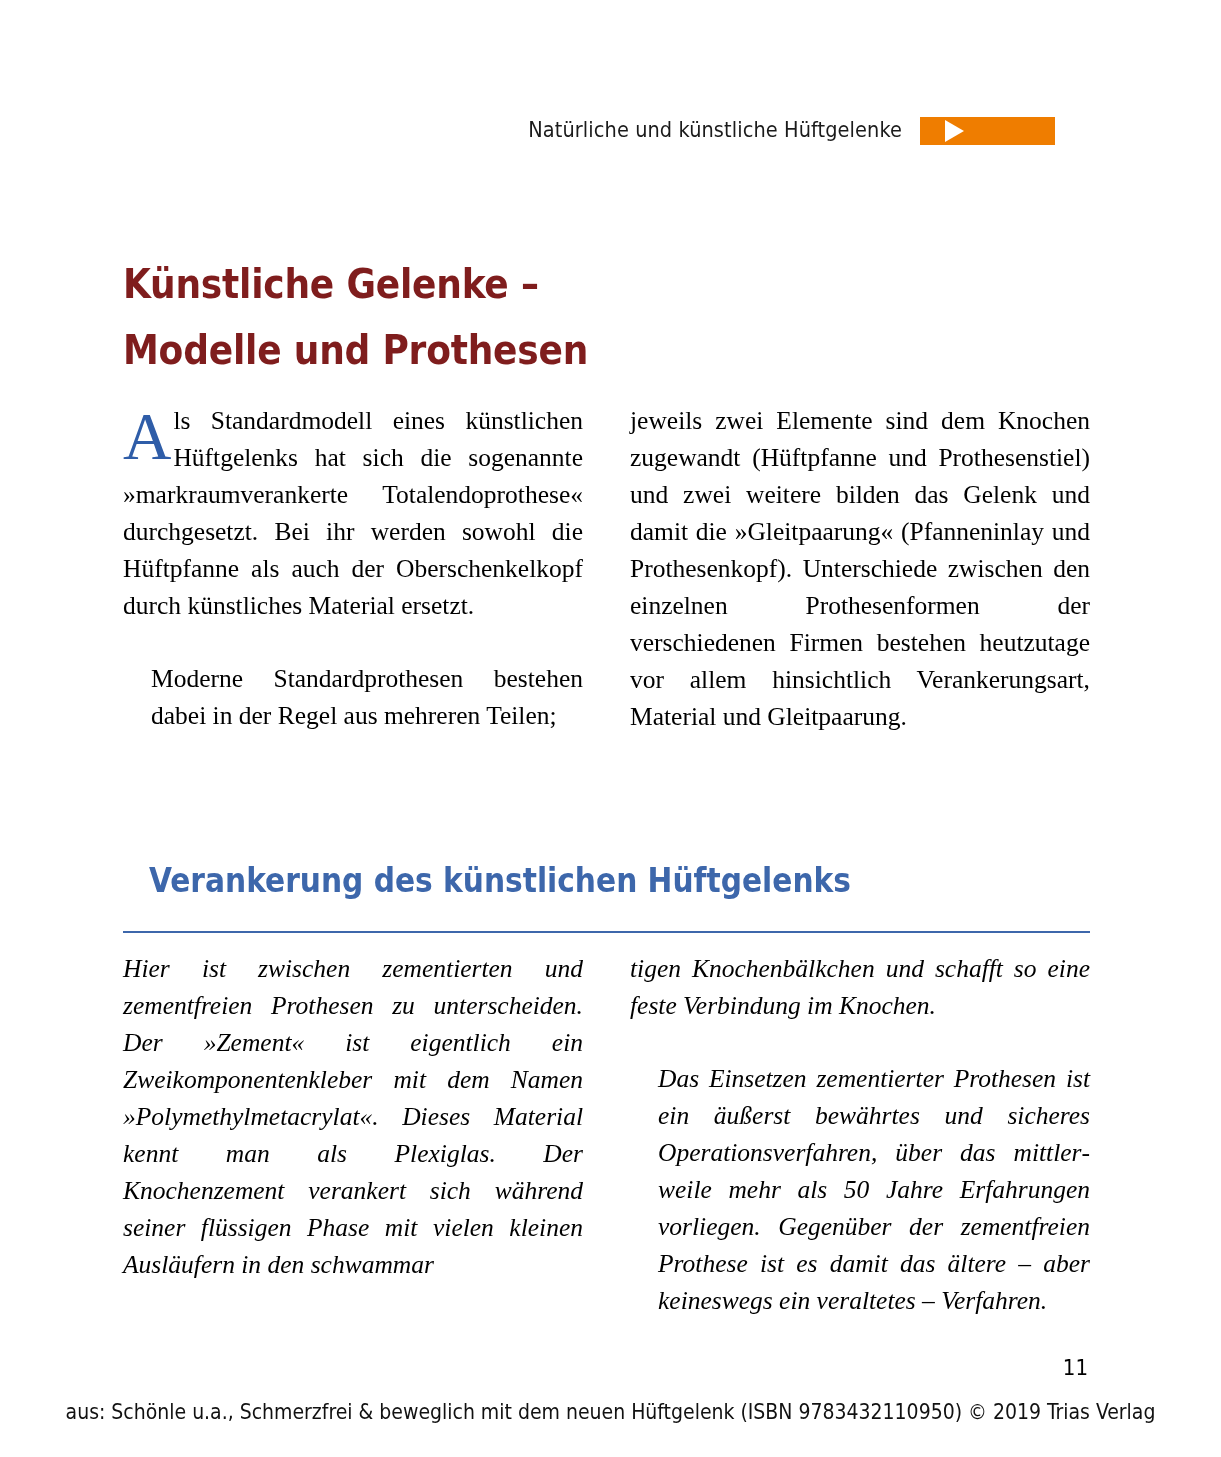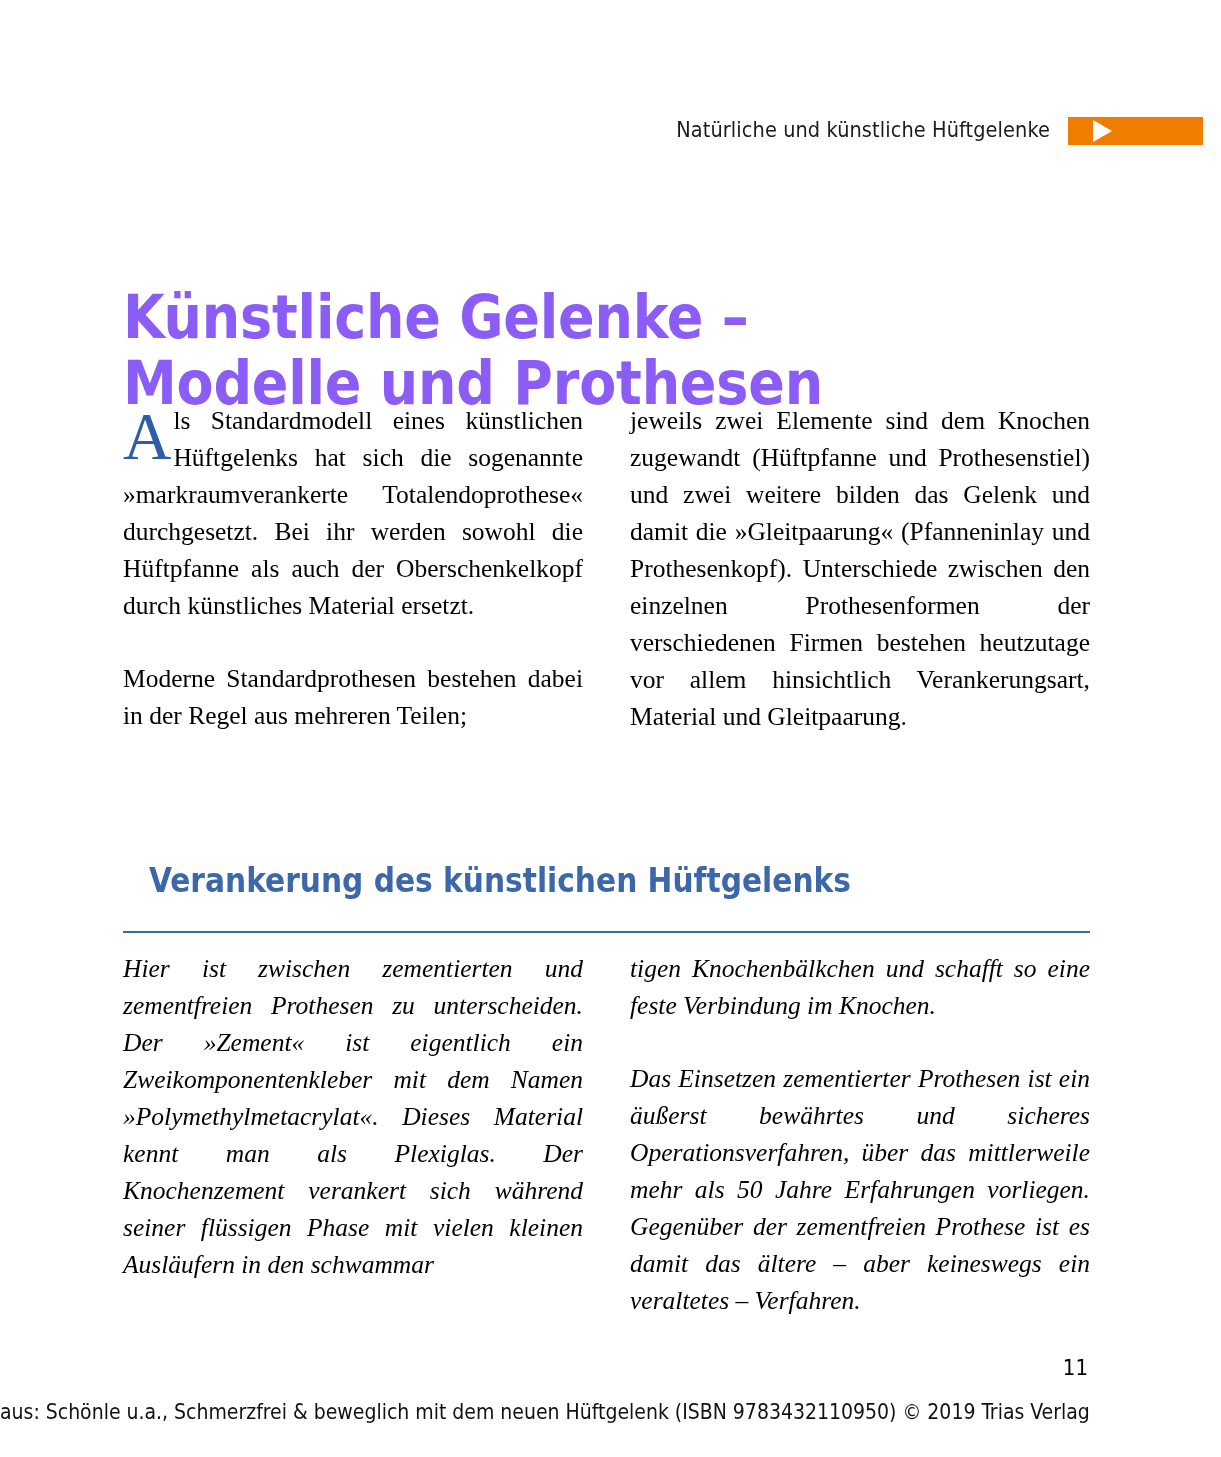--- a/index.html
+++ b/index.html
@@ -14,21 +14,21 @@
     overflow: hidden;
     font-family: "Liberation Serif", serif;
     color: #000000;
   }
 
   
   .running-head {
     position: absolute;
     top: 112px;
     left: 0;
-    width: 1203px;
+    width: 1055px;
     height: 38px;
     display: flex;
     align-items: center;
     justify-content: flex-end;
   }
   .running-head-text {
     font-family: "DejaVu Sans Condensed", "Liberation Sans Narrow", "Liberation Sans", sans-serif;
     font-stretch: condensed;
     font-size: 21.5px;
     letter-spacing: 0.1px;
@@ -53,28 +53,28 @@
     height: 0;
     border-top: 11px solid transparent;
     border-bottom: 11px solid transparent;
     border-left: 19px solid #ffffff;
   }
 
   
   .chapter-title {
     position: absolute;
     left: 123px;
-    top: 244px;
+    top: 224px;
     width: 980px;
     font-family: "DejaVu Sans Condensed", "Liberation Sans Narrow", "Liberation Sans", sans-serif;
     font-stretch: condensed;
     font-weight: 700;
-    font-size: 60px;
+    font-size: 40px;
     line-height: 66px;
-    color: #8b5cf6;
+    color: #7f1d1d;
     letter-spacing: -0.2px;
   }
   .chapter-title .line { display: block; white-space: nowrap; }
 
   
   .cols {
     position: absolute;
     left: 123px;
     width: 967px;
     display: flex;
@@ -85,21 +85,21 @@
   }
   .para {
     font-family: "Liberation Serif", serif;
     font-size: 25.5px;
     line-height: 37px;
     text-align: justify;
     text-justify: inter-word;
     margin: 0;
     hyphens: manual;
   }
-  .para + .para { margin-top: 36px; }
+  .para + .para { margin-top: 36px; margin-left: 28px; }
 
   
   .section-one { top: 402px; }
   .dropcap-para {
     text-align: justify;
   }
   .dropcap {
     float: left;
     font-family: "Liberation Serif", serif;
     color: #2f5da8;
@@ -148,21 +148,21 @@
     font-weight: 400;
     margin-left: 20px;
   }
 
   
   .footer-credit {
     position: absolute;
     left: 0;
     width: 1221px;
     top: 1400px;
-    text-align: left;
+    text-align: center;
     font-family: "DejaVu Sans Condensed", "Liberation Sans Narrow", "Liberation Sans", sans-serif;
     font-stretch: condensed;
     font-size: 21px;
     color: #111111;
     white-space: nowrap;
   }
 </style>
 </head>
 <body>
 

